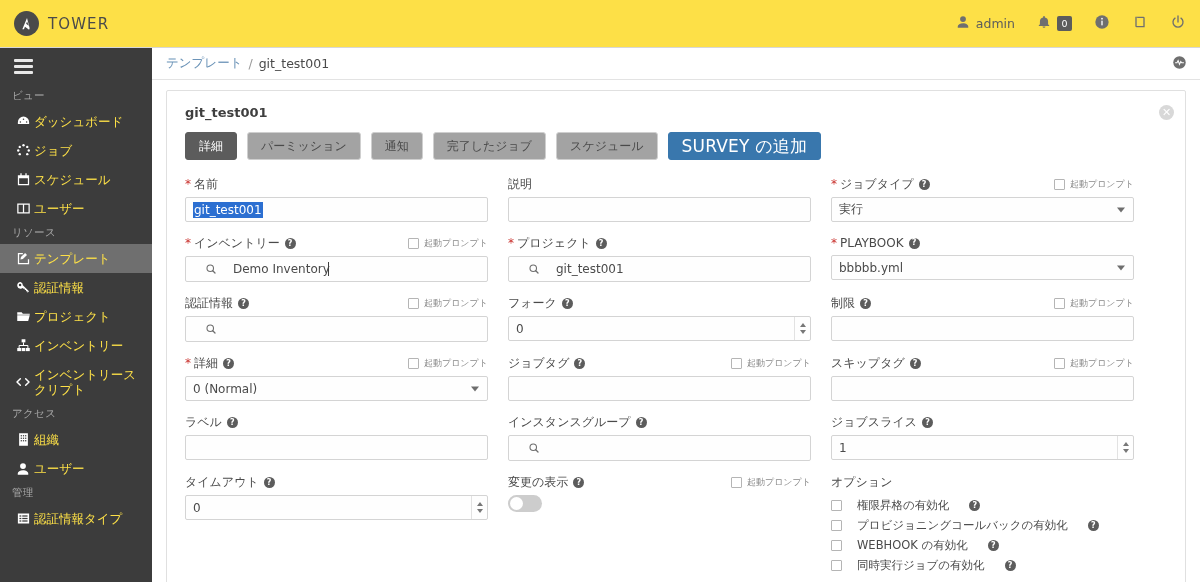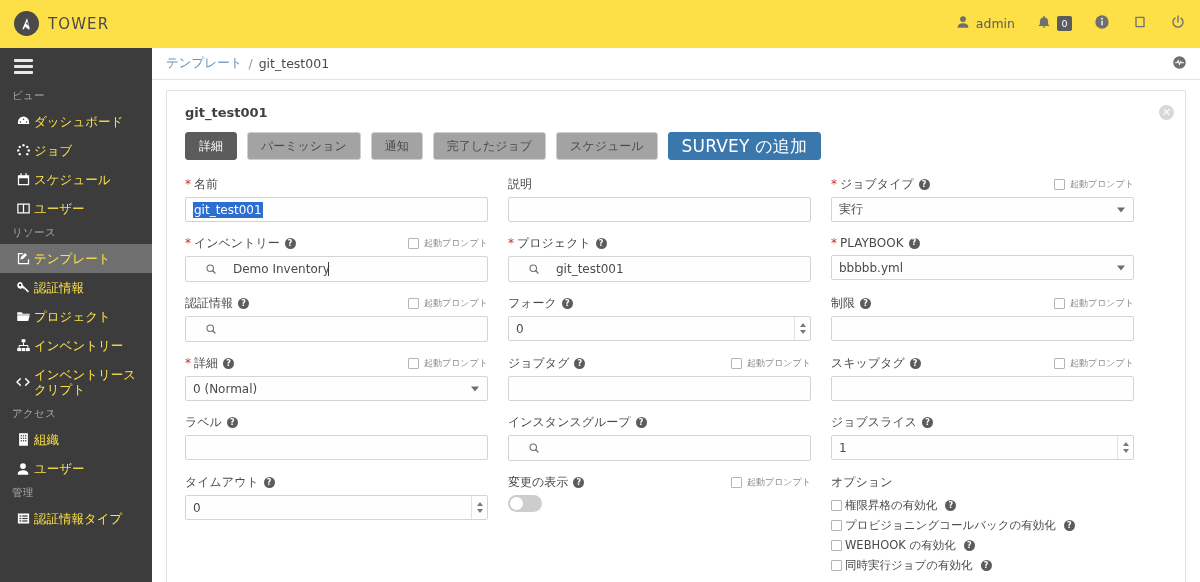--- a/index.html
+++ b/index.html
@@ -173,21 +173,21 @@
   .toggle {
     width: 34px; height: 17px; border-radius: 9px; background: #cdcdcd;
     position: relative; cursor: pointer; margin-top: 2px;
   }
   .toggle .knob {
     position: absolute; left: 2px; top: 2px; width: 13px; height: 13px;
     border-radius: 50%; background: #fff;
   }
   .opts-title { font-size: 12px; color: #4a4a4a; margin-bottom: 7px; }
   .opt-row {
-    display: flex; align-items: center; gap: 3px; margin-bottom: 5px;
+    display: flex; align-items: center; gap: 15px; margin-bottom: 5px;
     font-size: 11.5px; color: #4a4a4a; white-space: nowrap;
   }
   .caret-cursor {
     position: absolute; width: 1px; height: 14px; background: #3f3f3f;
   }
 </style>
 </head>
 <body>
 
 <div class="topbar">

